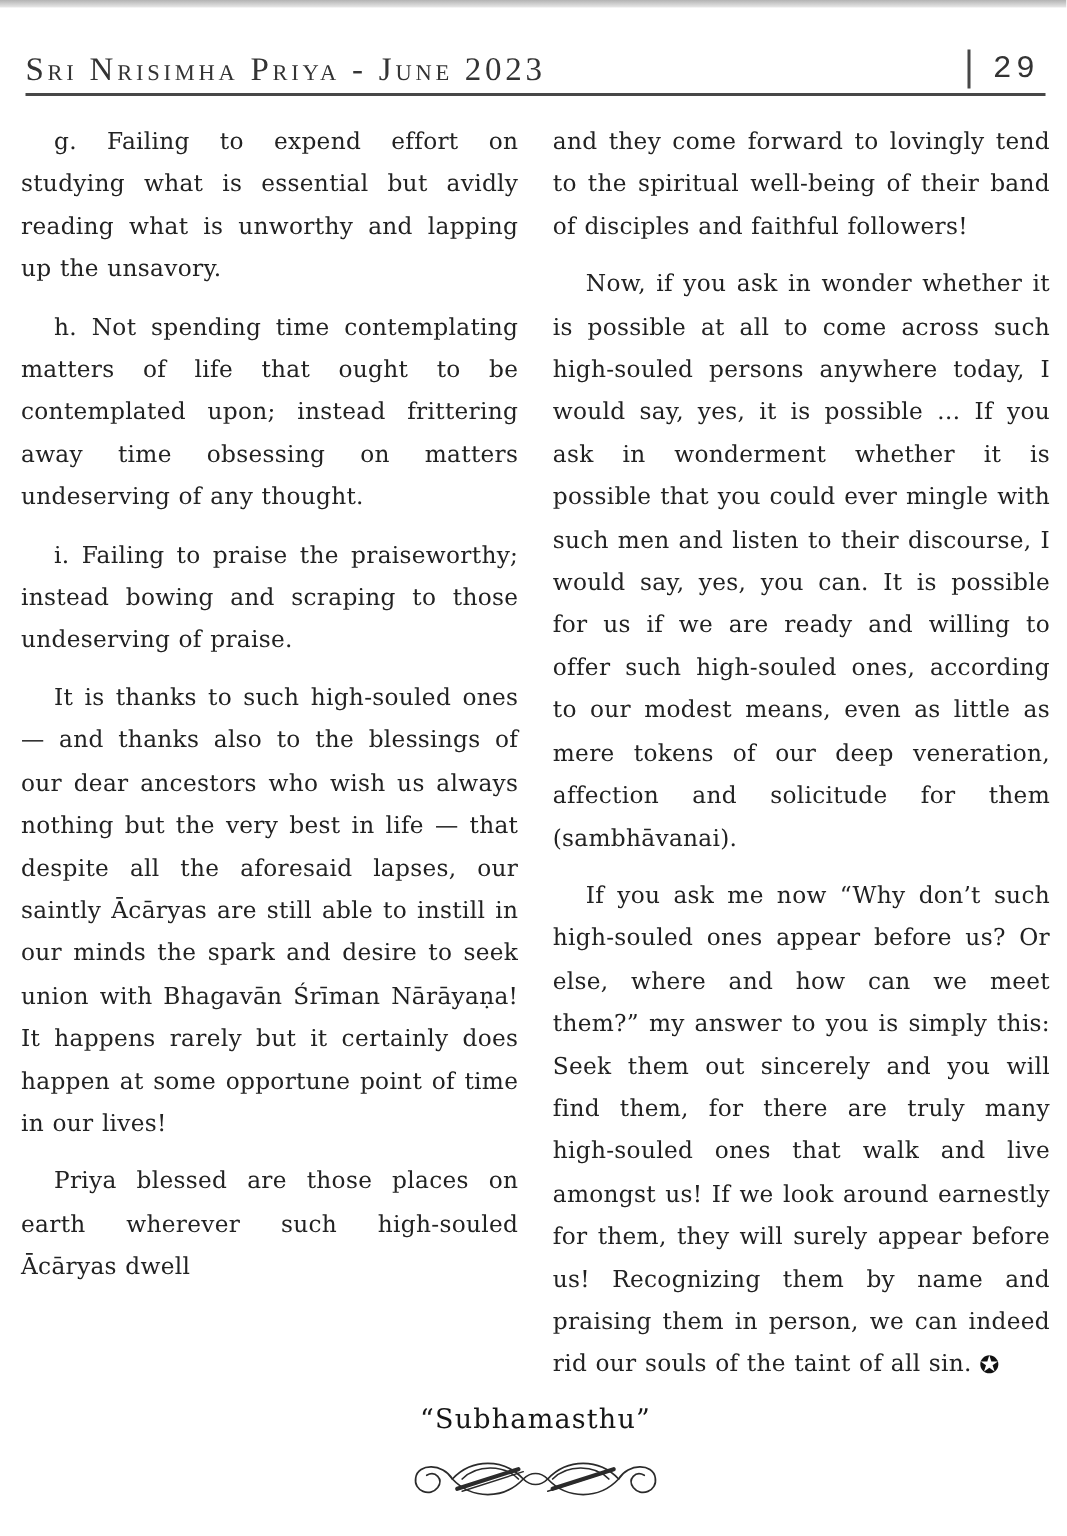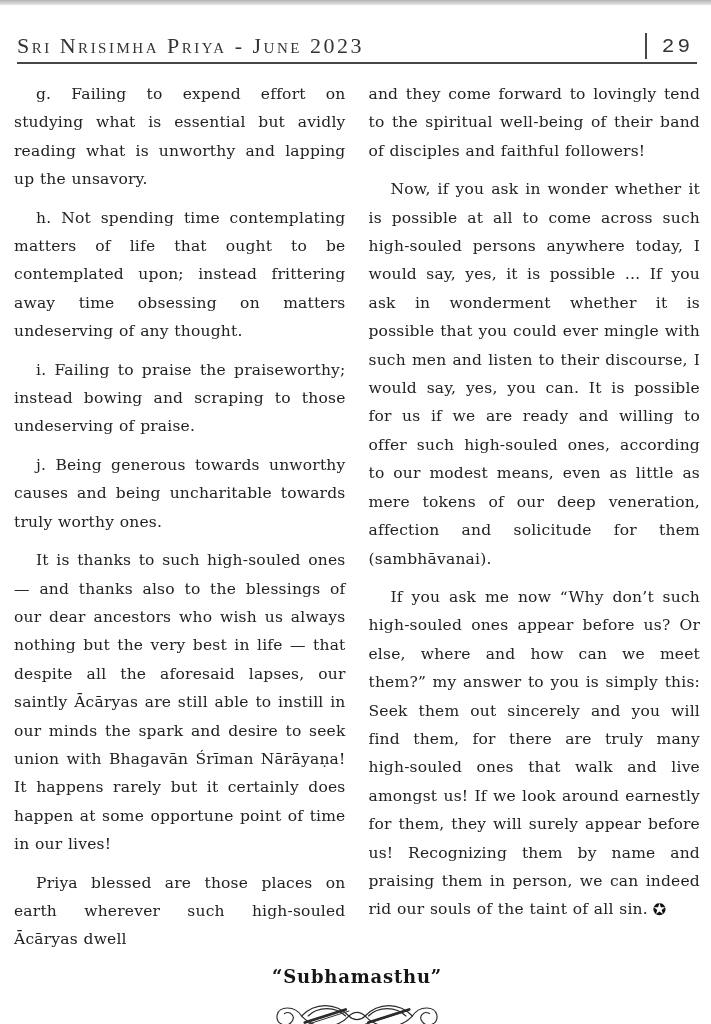--- a/index.html
+++ b/index.html
@@ -66,21 +66,21 @@
     font-size:16px;
     margin-left:5px;
     text-indent:0;
     color:#111;
     transform:translateY(1px);
   }
 
   
   .signoff {
     text-align:center;
-    font-weight:bold;
+    font-weight:normal;
     font-size:18px;
     letter-spacing:0.8px;
     color:#161616;
     margin-top:2px;
   }
   .ornament-wrap {
     text-align:center;
     margin-top:7px;
   }
   .ornament-wrap svg { display:inline-block; }
@@ -95,21 +95,20 @@
   <div class="header-row">
     <span class="journal-title">Sri Nrisimha Priya - June 2023</span>
     <span class="page-num">29</span>
   </div>
 
   <div class="columns">
     <div class="col">
         <p>g. Failing to expend effort on studying what is essential but avidly reading what is unworthy and lapping up the unsavory.</p>
         <p>h. Not spending time contemplating matters of life that ought to be contemplated upon; instead frittering away time obsessing on matters undeserving of any thought.</p>
         <p>i. Failing to praise the praiseworthy; instead bowing and scraping to those undeserving of praise.</p>
-        <p>j. Being generous towards unworthy causes and being uncharitable towards truly worthy ones.</p>
         <p>It is thanks to such high-souled ones — and thanks also to the blessings of our dear ancestors who wish us always nothing but the very best in life — that despite all the aforesaid lapses, our saintly Ācāryas are still able to instill in our minds the spark and desire to seek union with Bhagavān Śrīman Nārāyaṇa! It happens rarely but it certainly does happen at some opportune point of time in our lives!</p>
         <p>Priya blessed are those places on earth wherever such high-souled Ācāryas dwell</p>
       </div>
     <div class="col">
         <p class="noindent">and they come forward to lovingly tend to the spiritual well-being of their band of disciples and faithful followers!</p>
         <p>Now, if you ask in wonder whether it is possible at all to come across such high-souled persons anywhere today, I would say, yes, it is possible … If you ask in wonderment whether it is possible that you could ever mingle with such men and listen to their discourse, I would say, yes, you can. It is possible for us if we are ready and willing to offer such high-souled ones, according to our modest means, even as little as mere tokens of our deep veneration, affection and solicitude for them (sambhāvanai).</p>
         <p>If you ask me now “Why don’t such high-souled ones appear before us? Or else, where and how can we meet them?” my answer to you is simply this: Seek them out sincerely and you will find them, for there are truly many high-souled ones that walk and live amongst us! If we look around earnestly for them, they will surely appear before us! Recognizing them by name and praising them in person, we can indeed rid our souls of the taint of all sin.<span class="endmark">✪</span></p>
       </div>
   </div>
 

